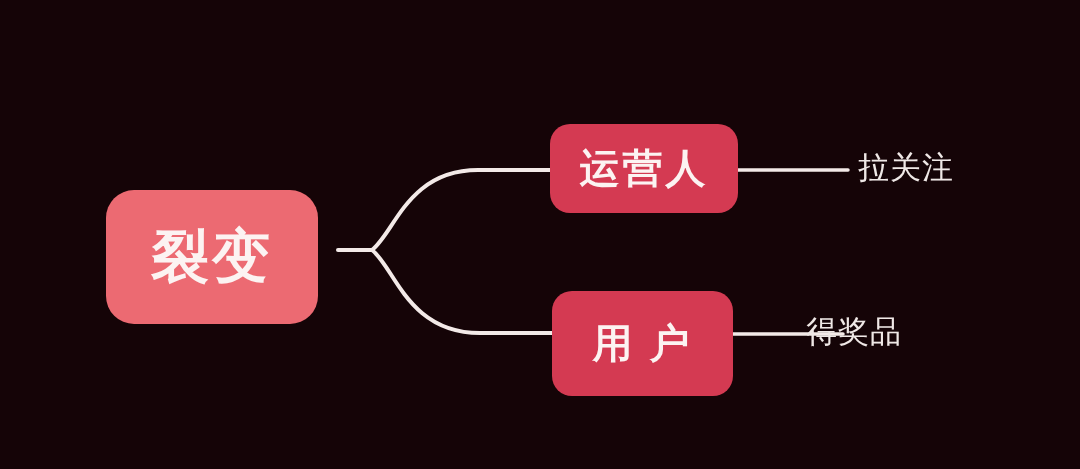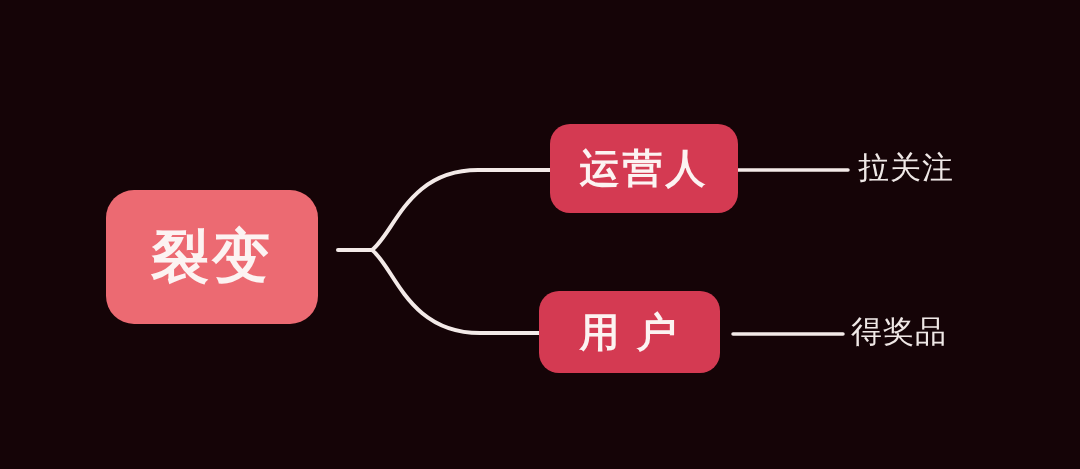--- a/index.html
+++ b/index.html
@@ -59,41 +59,41 @@
     font-size: 40px;
     letter-spacing: 3px;
   }
   .node-operator {
     left: 550px;
     top: 124px;
     width: 188px;
     height: 89px;
   }
   .node-user {
-    left: 539px;
+    left: 552px;
     top: 291px;
     width: 181px;
-    height: 82px;
+    height: 105px;
   }
   .outcome-label {
     position: absolute;
     color: var(--label-text, #efe8e6);
     font-size: 31px;
     line-height: 34px;
     height: 34px;
     white-space: nowrap;
     letter-spacing: 1px;
     font-family: Liberation Mono, monospace;
   }
   .outcome-top {
     left: 858px;
     top: 153px;
   }
   .outcome-bottom {
-    left: 851px;
+    left: 806px;
     top: 317px;
   }
 </style>
 </head>
 <body>
 
 <div class="canvas">
 
   <svg class="connectors" viewBox="0 0 1080 469" xmlns="http://www.w3.org/2000/svg">
     <path d="M338 250 H372"></path>

